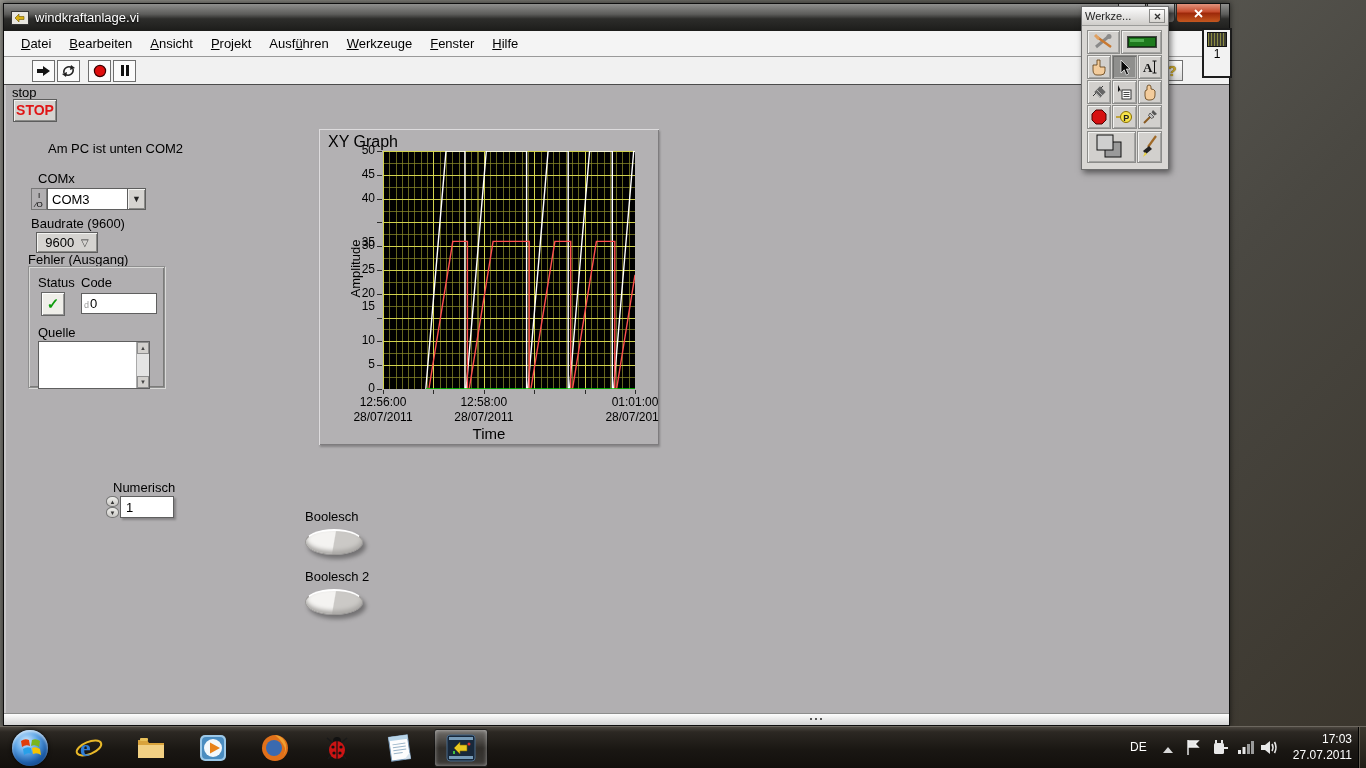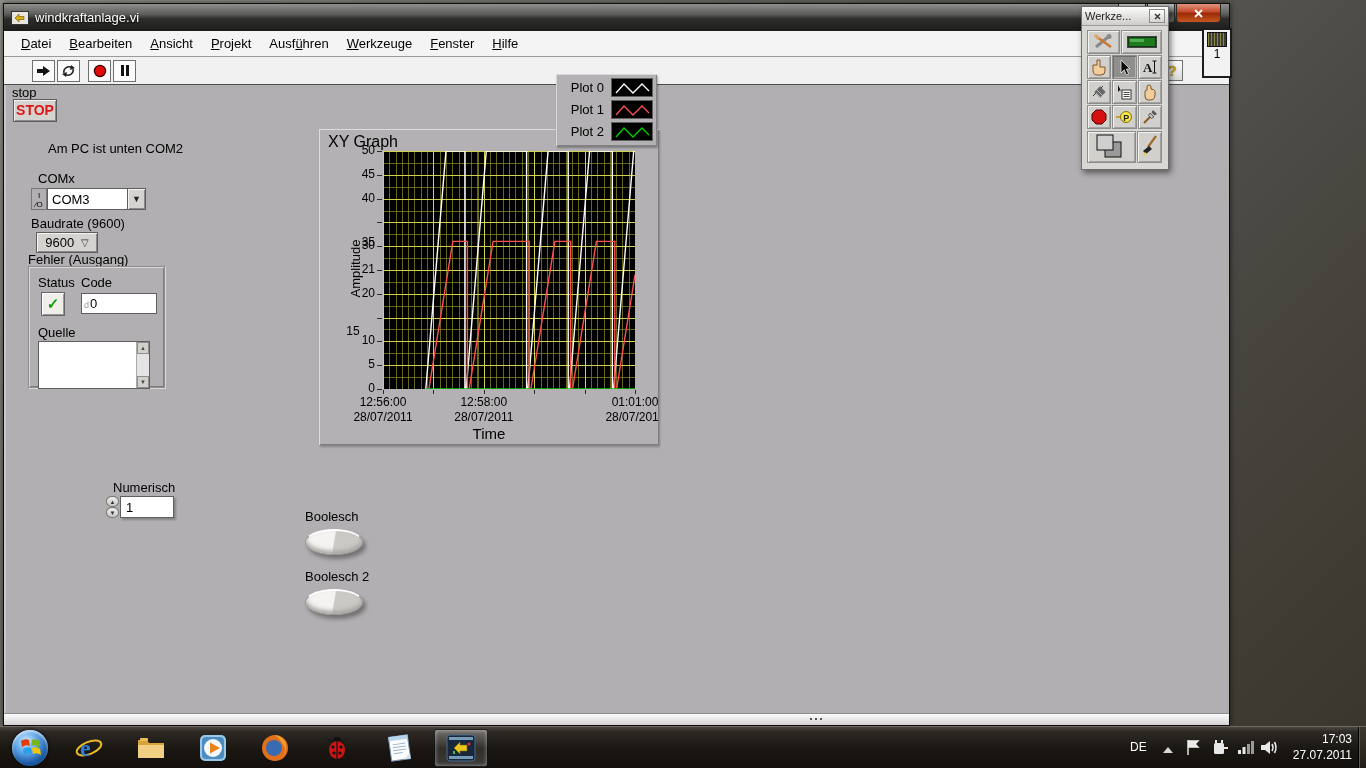--- a/index.html
+++ b/index.html
@@ -271,25 +271,25 @@
               <polyline points="42.8,238.0 252.0,238.0" fill="none" stroke="#00d200" stroke-width="1.4"></polyline>
             </svg>
         </div>
         <div class="xaxis-name">Time</div>
       <div class="ytick-label" style="top: 252px;">0</div>
           <div class="tick-dash" style="left: 58px; top: 260px; width: 5px; height: 1px;"></div>
           <div class="ytick-label" style="top: 228.2px;">5</div>
           <div class="tick-dash" style="left: 58px; top: 236.2px; width: 5px; height: 1px;"></div>
           <div class="ytick-label" style="top: 204.4px;">10</div>
           <div class="tick-dash" style="left: 58px; top: 212.4px; width: 5px; height: 1px;"></div>
-          <div class="ytick-label" style="top: 195px; text-align: center;">15</div>
+          <div class="ytick-label" style="top: 170px;">15</div>
           <div class="tick-dash" style="left: 58px; top: 188.6px; width: 5px; height: 1px;"></div>
           <div class="ytick-label" style="top: 156.8px;">20</div>
           <div class="tick-dash" style="left: 58px; top: 164.8px; width: 5px; height: 1px;"></div>
-          <div class="ytick-label" style="top: 133px;">21</div>
+          <div class="ytick-label" style="top: 133px;">25</div>
           <div class="tick-dash" style="left: 58px; top: 141px; width: 5px; height: 1px;"></div>
           <div class="ytick-label" style="top: 109.2px;">30</div>
           <div class="tick-dash" style="left: 58px; top: 117.2px; width: 5px; height: 1px;"></div>
           <div class="ytick-label" style="top: 85.4px; margin-top: 21px;">35</div>
           <div class="tick-dash" style="left: 58px; top: 93.4px; width: 5px; height: 1px;"></div>
           <div class="ytick-label" style="top: 61.6px;">40</div>
           <div class="tick-dash" style="left: 58px; top: 69.6px; width: 5px; height: 1px;"></div>
           <div class="ytick-label" style="top: 37.8px;">45</div>
           <div class="tick-dash" style="left: 58px; top: 45.8px; width: 5px; height: 1px;"></div>
           <div class="ytick-label" style="top: 14px;">50</div>
@@ -327,40 +327,20 @@
 
     <div class="win-bottomstrip">
       <div class="grip-dots">
           <i></i>
           <i></i>
           <i></i>
         </div>
     </div>
   </div>
 
-  <div class="legend">
-      <div class="row">
-        <span class="lname">Plot 0</span>
-        <svg class="swatch" width="42" height="19">
-          <polyline points="4,14 12,5 21,14 30,5 37,12" fill="none" stroke="#ffffff" stroke-width="1.3"></polyline>
-        </svg>
-      </div>
-      <div class="row">
-        <span class="lname">Plot 1</span>
-        <svg class="swatch" width="42" height="19">
-          <polyline points="4,14 12,5 21,14 30,5 37,12" fill="none" stroke="#ff5050" stroke-width="1.3"></polyline>
-        </svg>
-      </div>
-      <div class="row">
-        <span class="lname">Plot 2</span>
-        <svg class="swatch" width="42" height="19">
-          <polyline points="4,14 12,5 21,14 30,5 37,12" fill="none" stroke="#00d200" stroke-width="1.3"></polyline>
-        </svg>
-      </div>
-    </div>
 
   <div class="tools">
     <div class="tbar">
       <span class="ttitle">Werkze...</span>
       <div class="tclose">
         <svg width="7" height="7" viewBox="0 0 7 7">
             <path d="M1 1 L6 6 M6 1 L1 6" stroke="#333" stroke-width="1.4"></path>
           </svg>
       </div>
     </div>

